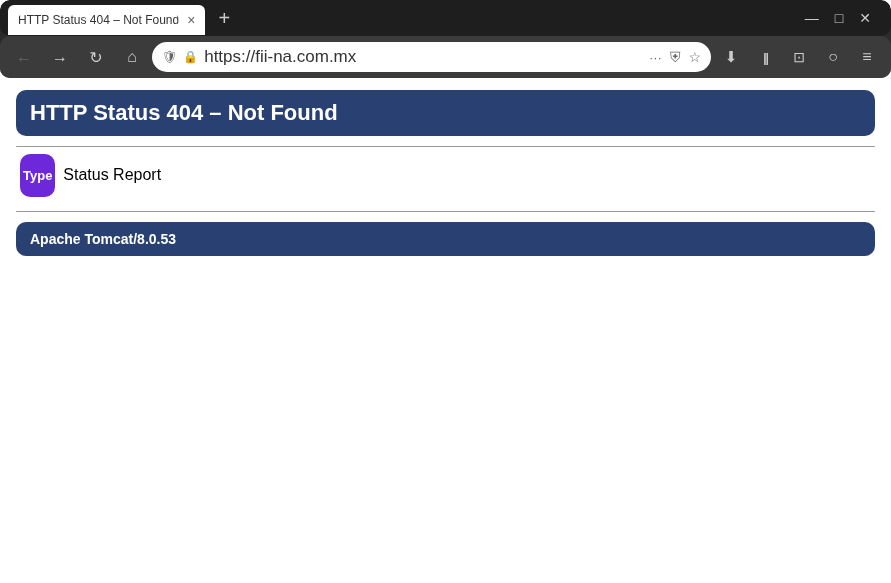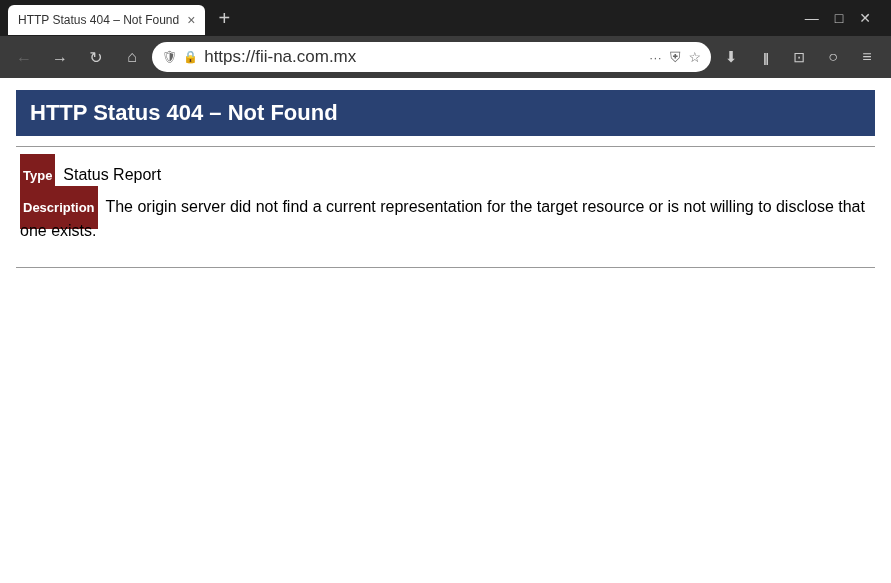--- a/index.html
+++ b/index.html
@@ -1,15 +1,15 @@
 <!DOCTYPE html>
 <html><head>
   <meta charset="utf-8">
   <style>
-    * { margin: 0; padding: 0; box-sizing: border-box; }
+    * { margin: 0; padding: 0; box-sizing: border-box; border-radius: 10px; }
     body { font-family: Arial, sans-serif; background: #fff; width: 891px; height: 583px; overflow: hidden; }
 
     
     .browser-chrome { background: #2b2b2b; width: 100%; }
 
     
     .tab-bar {
       display: flex;
       align-items: center;
       background: #1e1e1e;
@@ -135,21 +135,21 @@
       padding: 6px 4px;
     }
     .info-row {
       margin-bottom: 8px;
       font-size: 14px;
       font-family: Arial, sans-serif;
       line-height: 1.5;
     }
     .info-label {
       display: inline;
-      background: #7f1d1d;
+      background: #6d28d9;
       color: #fff;
       font-weight: bold;
       font-size: 13px;
       padding: 14px 3px;
       margin-right: 4px;
     }
     .info-value {
       display: inline;
       font-size: 16px;
       color: #000;
@@ -239,23 +239,22 @@
   <hr class="separator">
 
   <div class="info-section">
 
     <div class="info-row">
       <span class="info-label">Type</span>
       <span class="info-value">Status Report</span>
     </div>
 
 
-    <div class="info-row">
-      <span class="info-label">Description</span>
-      <span class="info-value">The origin server did not find a current representation for the target resource or is not willing to disclose that one exists.</span>
-    </div>
 
   </div>
 
   <hr class="separator">
 
+  <div class="footer-bar">
+    <span class="footer-text">Apache Tomcat/8.0.53</span>
+  </div>
 
 </div>
 
 </body></html>

